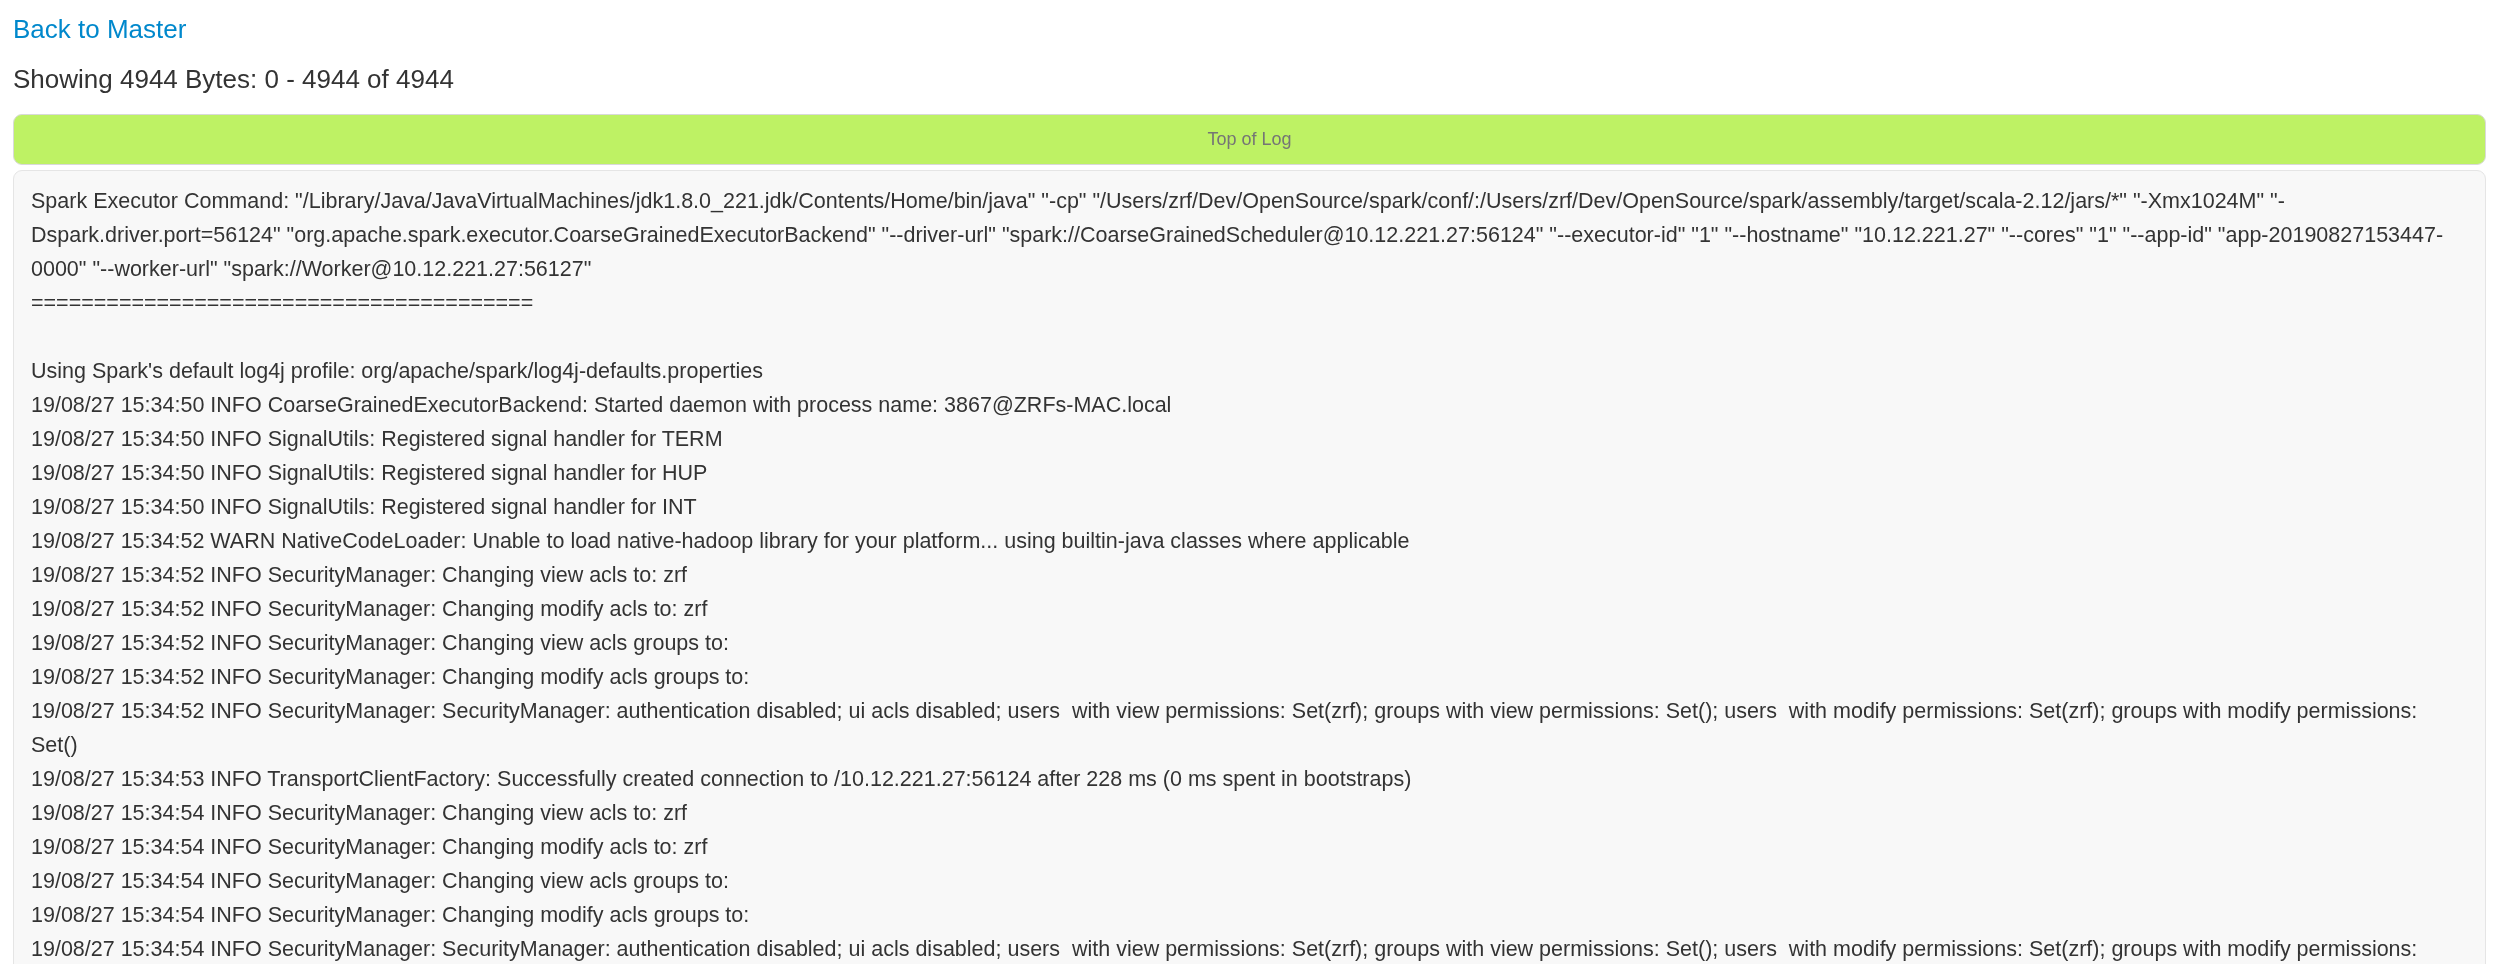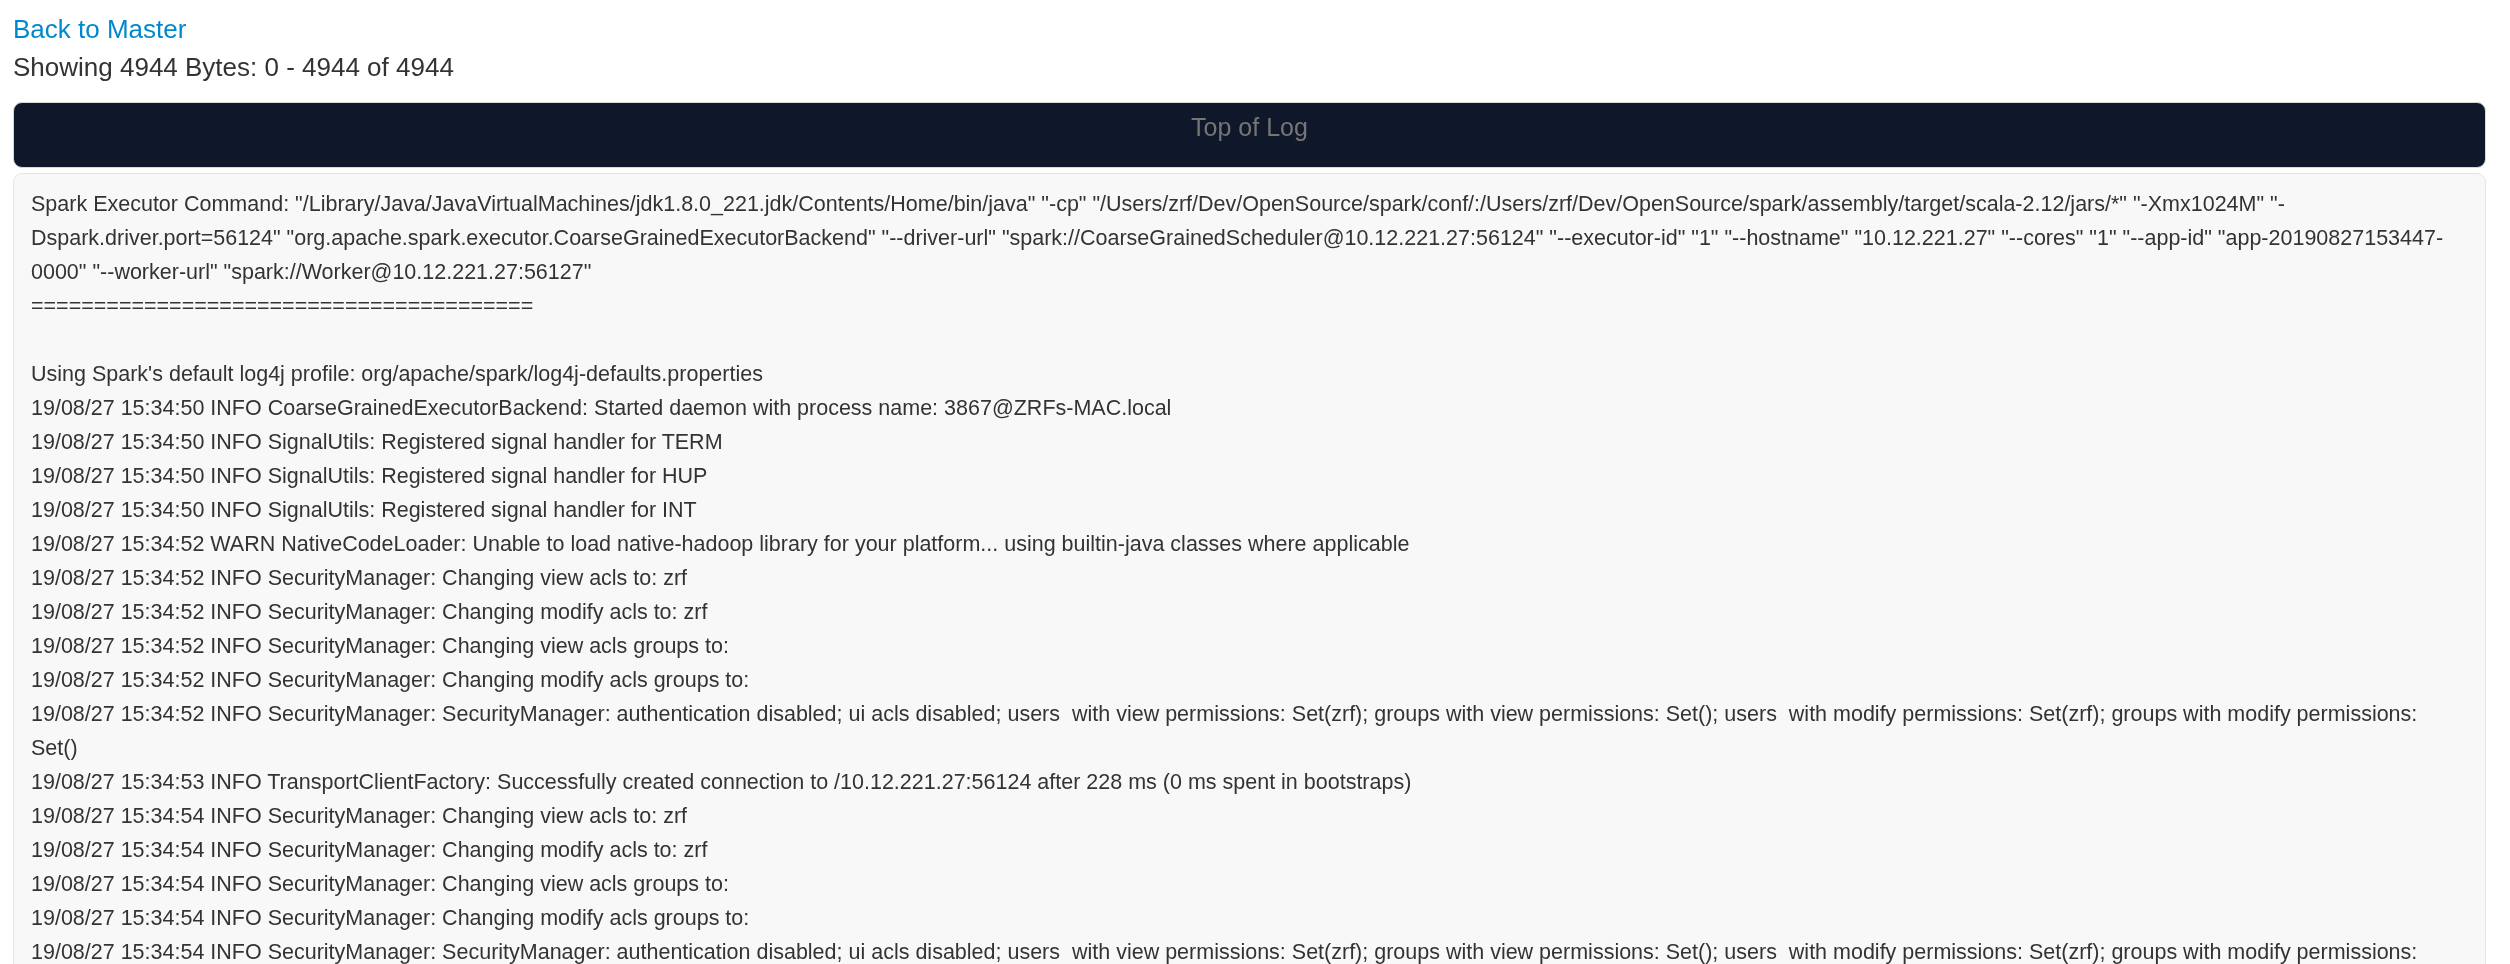--- a/index.html
+++ b/index.html
@@ -22,34 +22,34 @@
   .back-link {
     display: inline-block;
     margin-top: 13px;
     font-size: 26px;
     line-height: 32px;
     color: #0088cc;
     text-decoration: none;
     cursor: pointer;
   }
   .byte-range {
-    margin-top: 6px;
+    margin-top: 18px;
     font-size: 26px;
     line-height: 32px;
     color: #333333;
   }
   .log-header-bar {
     margin-top: 19px;
-    height: 66px;
-    background: #0f172a;
+    height: 51px;
+    background: #bef264;
     border: 1px solid #d9d9d9;
     border-radius: 9px;
     text-align: center;
     line-height: 49px;
-    font-size: 25px;
+    font-size: 18px;
     color: #757575;
   }
   .log-box {
     margin-top: 5px;
     background: #f8f8f8;
     border: 1px solid #e5e5e5;
     border-radius: 9px 9px 0 0;
     padding: 13px 18px 13px 17px;
     height: 900px; 
     overflow: hidden;

